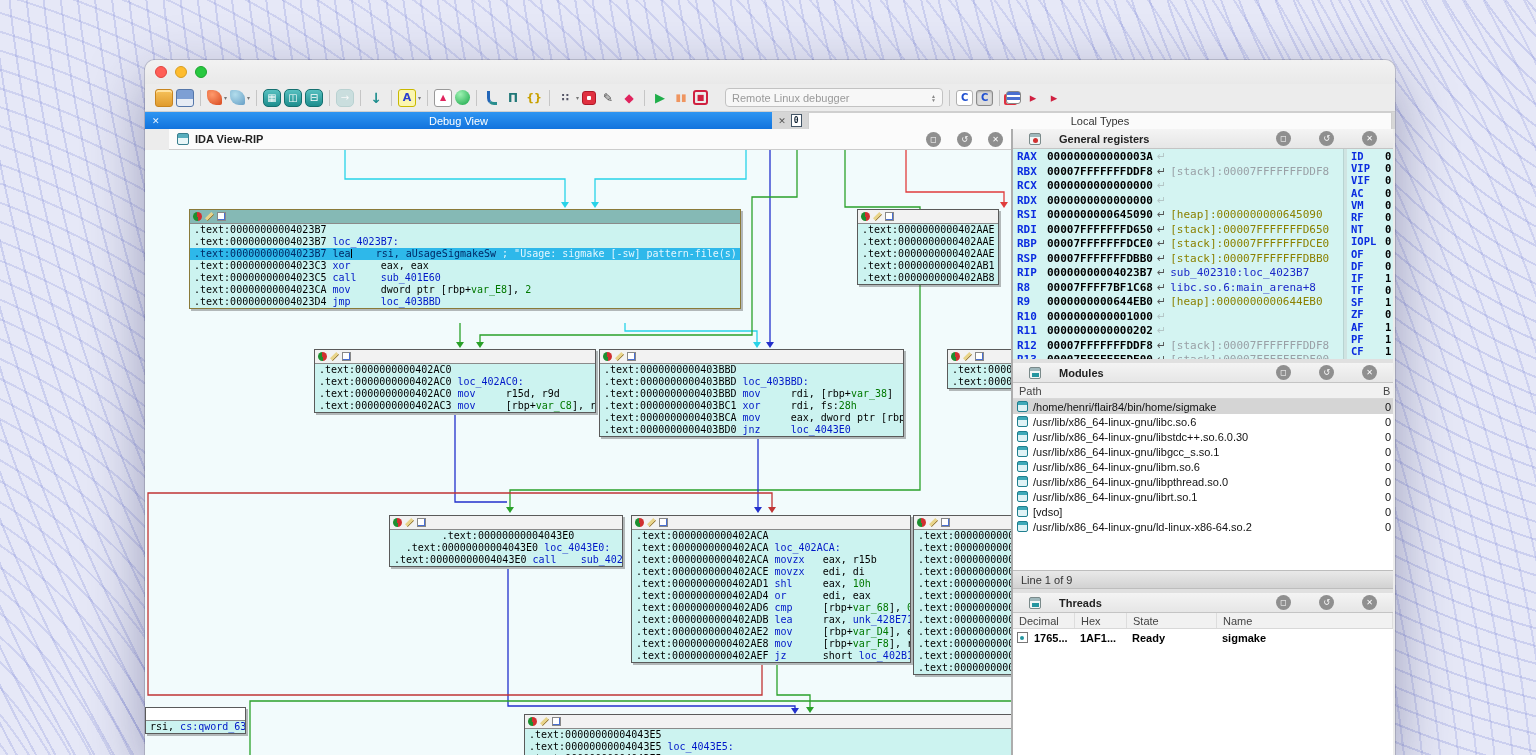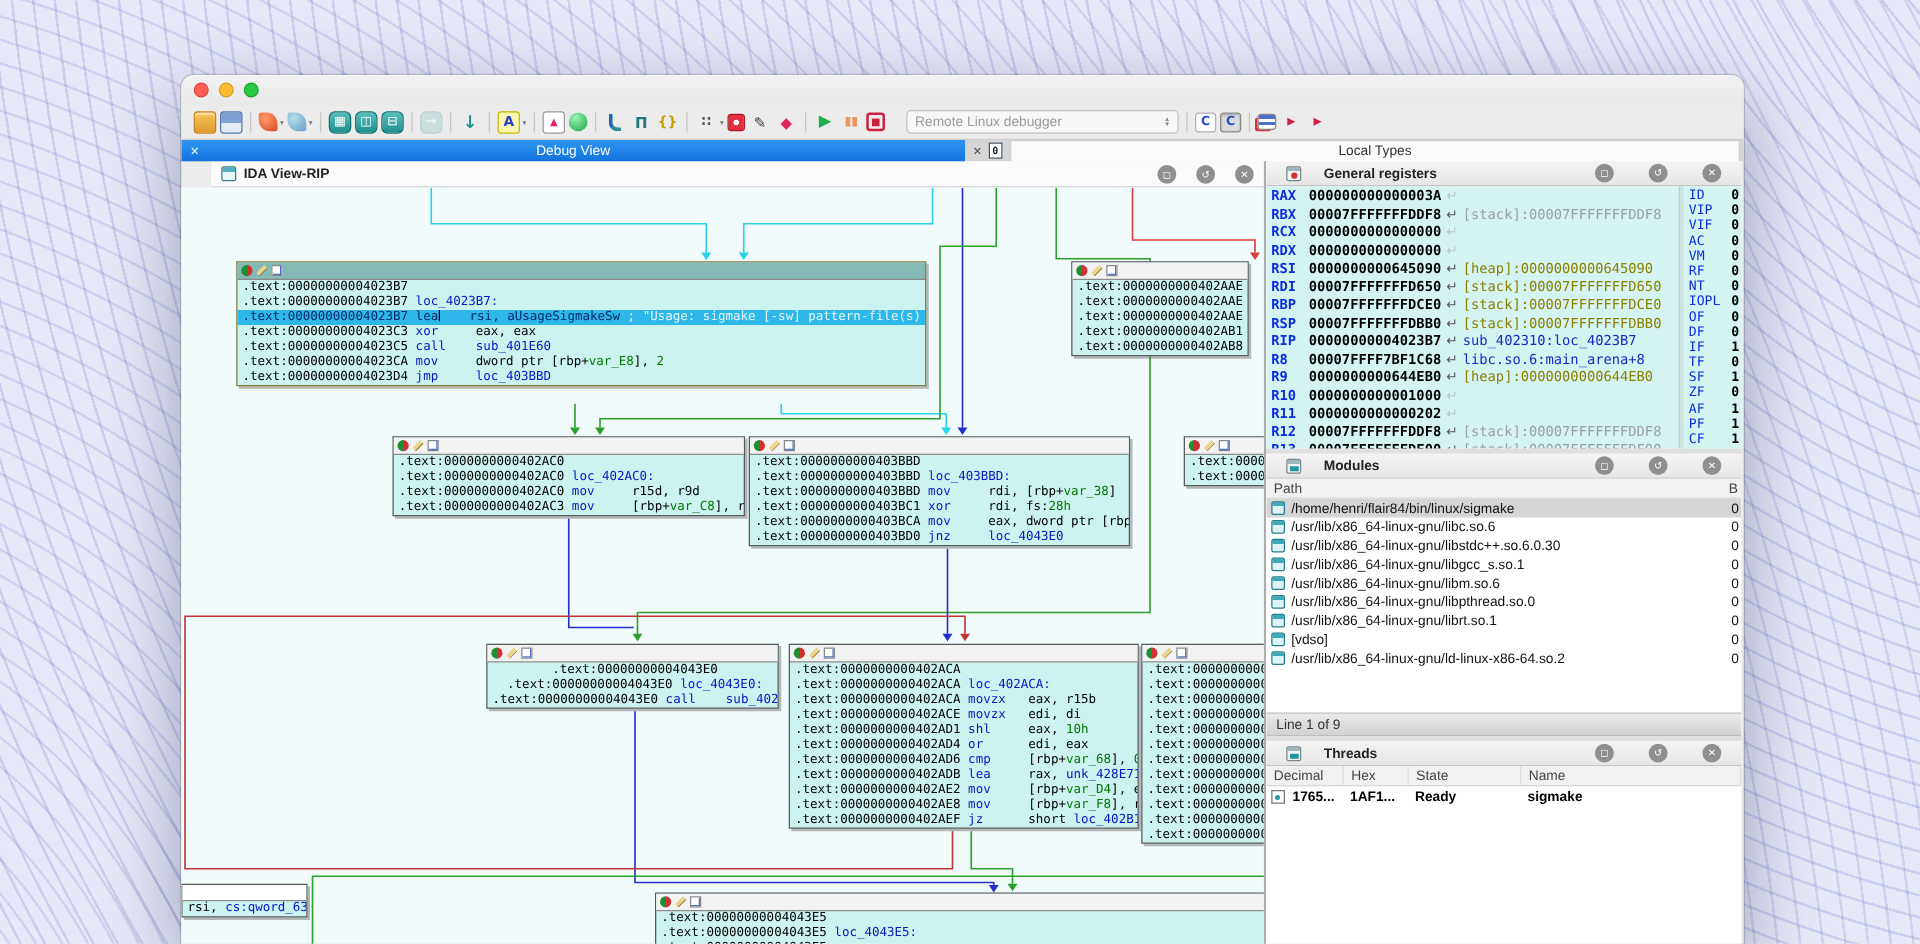--- a/index.html
+++ b/index.html
@@ -109,21 +109,21 @@
   .reg-list{ width:330px; overflow:hidden; padding-top:1px;}
   .regrow{ height:14.5px; line-height:14.5px; white-space:pre; font-family:"DejaVu Sans Mono",monospace; font-size:11px; overflow:hidden; padding-left:4px;}
   .rname{ color:#0a2ce0; font-weight:bold; display:inline-block; width:30px;}
   .rval{ color:#000; font-weight:bold;}
   .ret{ margin:0 4px; font-family:"DejaVu Sans",sans-serif;}
   .ret.dark{ color:#555;} .ret.dim{ color:#b4c6c6;}
   .olive{ color:#8b8000;} .navy{ color:#1a28c8;} .gray{ color:#9aa0a6;}
   .reg-split{ width:4px; background:#cfe4e2; border-left:1px solid #b8d4d2;}
   .flag-list{ flex:1; padding-top:1px; background:#d4f4f2;}
   .flagrow{ height:12.2px; line-height:12.2px; font-family:"DejaVu Sans Mono",monospace; font-size:10.5px; white-space:pre; padding-left:4px;}
-  .fname{ color:#0a2ce0; font-weight:normal; display:inline-block; width:34px;}
+  .fname{ color:#0a2ce0; font-weight:bold; display:inline-block; width:34px;}
   .fval{ color:#000; font-weight:bold;}
   
   .colhdr{ height:16px; background:#f1f1f1; border-bottom:1px solid #d8d8d8; display:flex; align-items:center; font-size:11px; color:#444; flex:none;}
   .colhdr .c-path{ flex:1; padding-left:6px;}
   .colhdr .c-base{ width:10px; overflow:hidden; flex:none;}
   .mrows{ flex:1; overflow:hidden;}
   .mrow{ height:15px; display:flex; align-items:center; gap:5px; padding-left:4px; font-size:11px; color:#111;}
   .mrow.sel{ background:#d5d5d5;}
   .micon{ width:11px; height:11px; border:1px solid #1f7f8f; background:linear-gradient(180deg,#3fa9b8 35%,#dff2f5 35%); border-radius:2px; flex:none;}
   .mpath{ flex:1; white-space:nowrap; overflow:hidden;}
@@ -447,21 +447,21 @@
           <span class="pbtn" data-name="float-icon">↺</span>
           <span class="pbtn" data-name="close-panel-icon">✕</span>
         </div>
         <div class="colhdr" data-name="modules-column-header">
           <span class="c-path" data-name="path-column-header">Path</span>
           <span class="c-base" data-name="base-column-header">B</span>
         </div>
         <div class="mrows" id="module-rows">
             <div class="mrow sel" data-name="module-row">
               <span class="micon" data-name="module-icon"></span>
-              <span class="mpath">/home/henri/flair84/bin/linux/sigmake</span>
+              <span class="mpath">/home/henri/flair84/bin/home/sigmake</span>
               <span class="mbase">0</span>
             </div>
             <div class="mrow" data-name="module-row">
               <span class="micon" data-name="module-icon"></span>
               <span class="mpath">/usr/lib/x86_64-linux-gnu/libc.so.6</span>
               <span class="mbase">0</span>
             </div>
             <div class="mrow" data-name="module-row">
               <span class="micon" data-name="module-icon"></span>
               <span class="mpath">/usr/lib/x86_64-linux-gnu/libstdc++.so.6.0.30</span>

